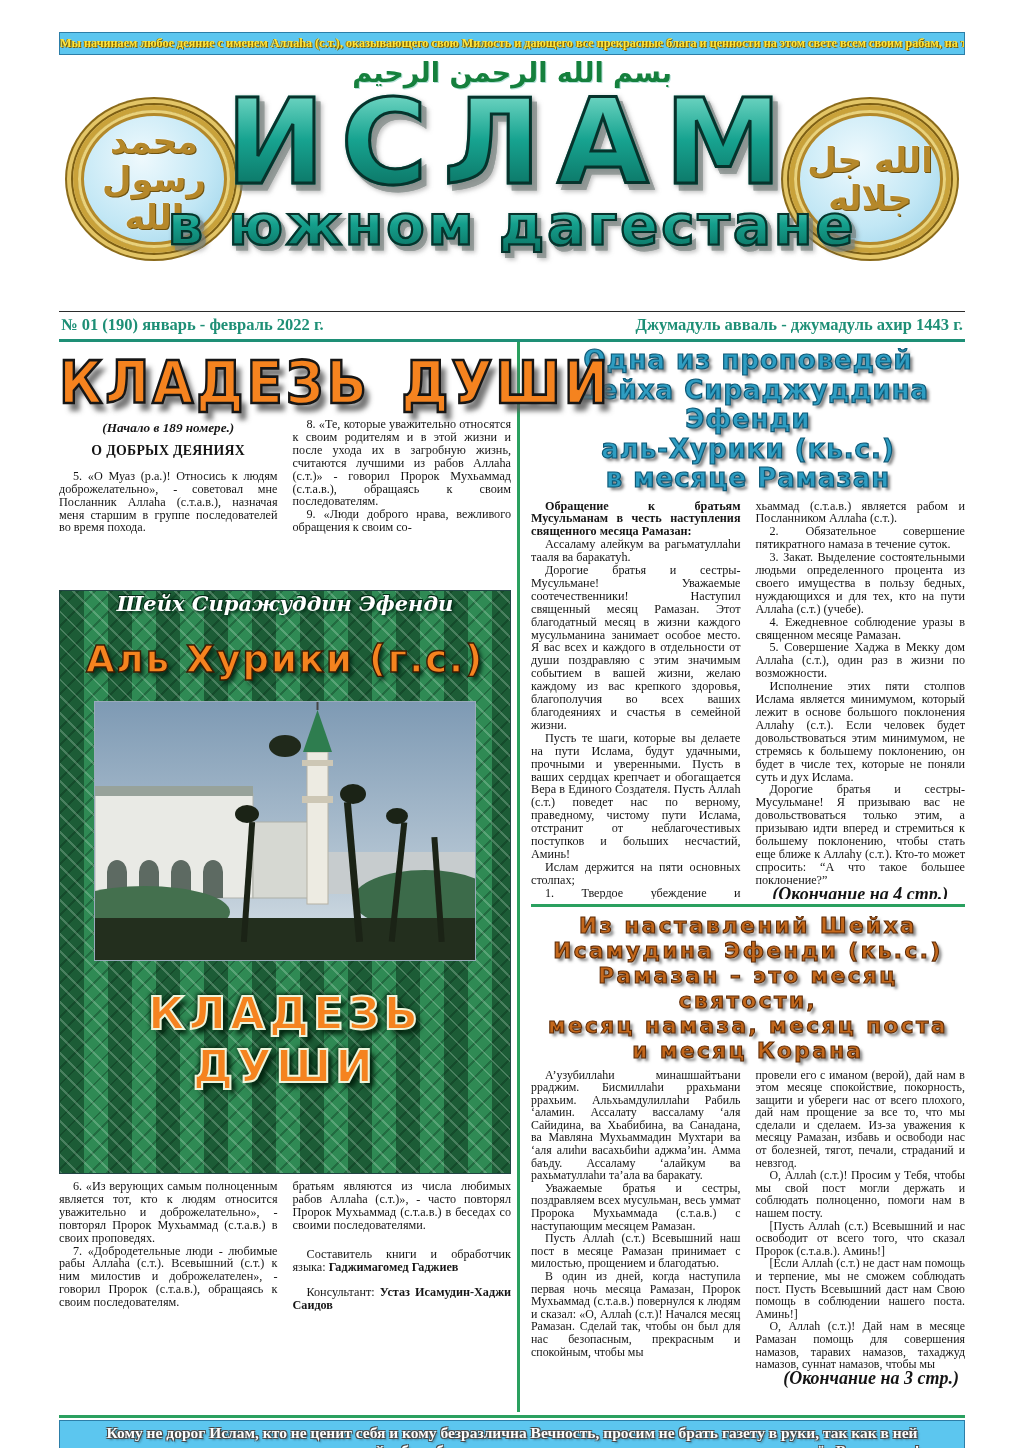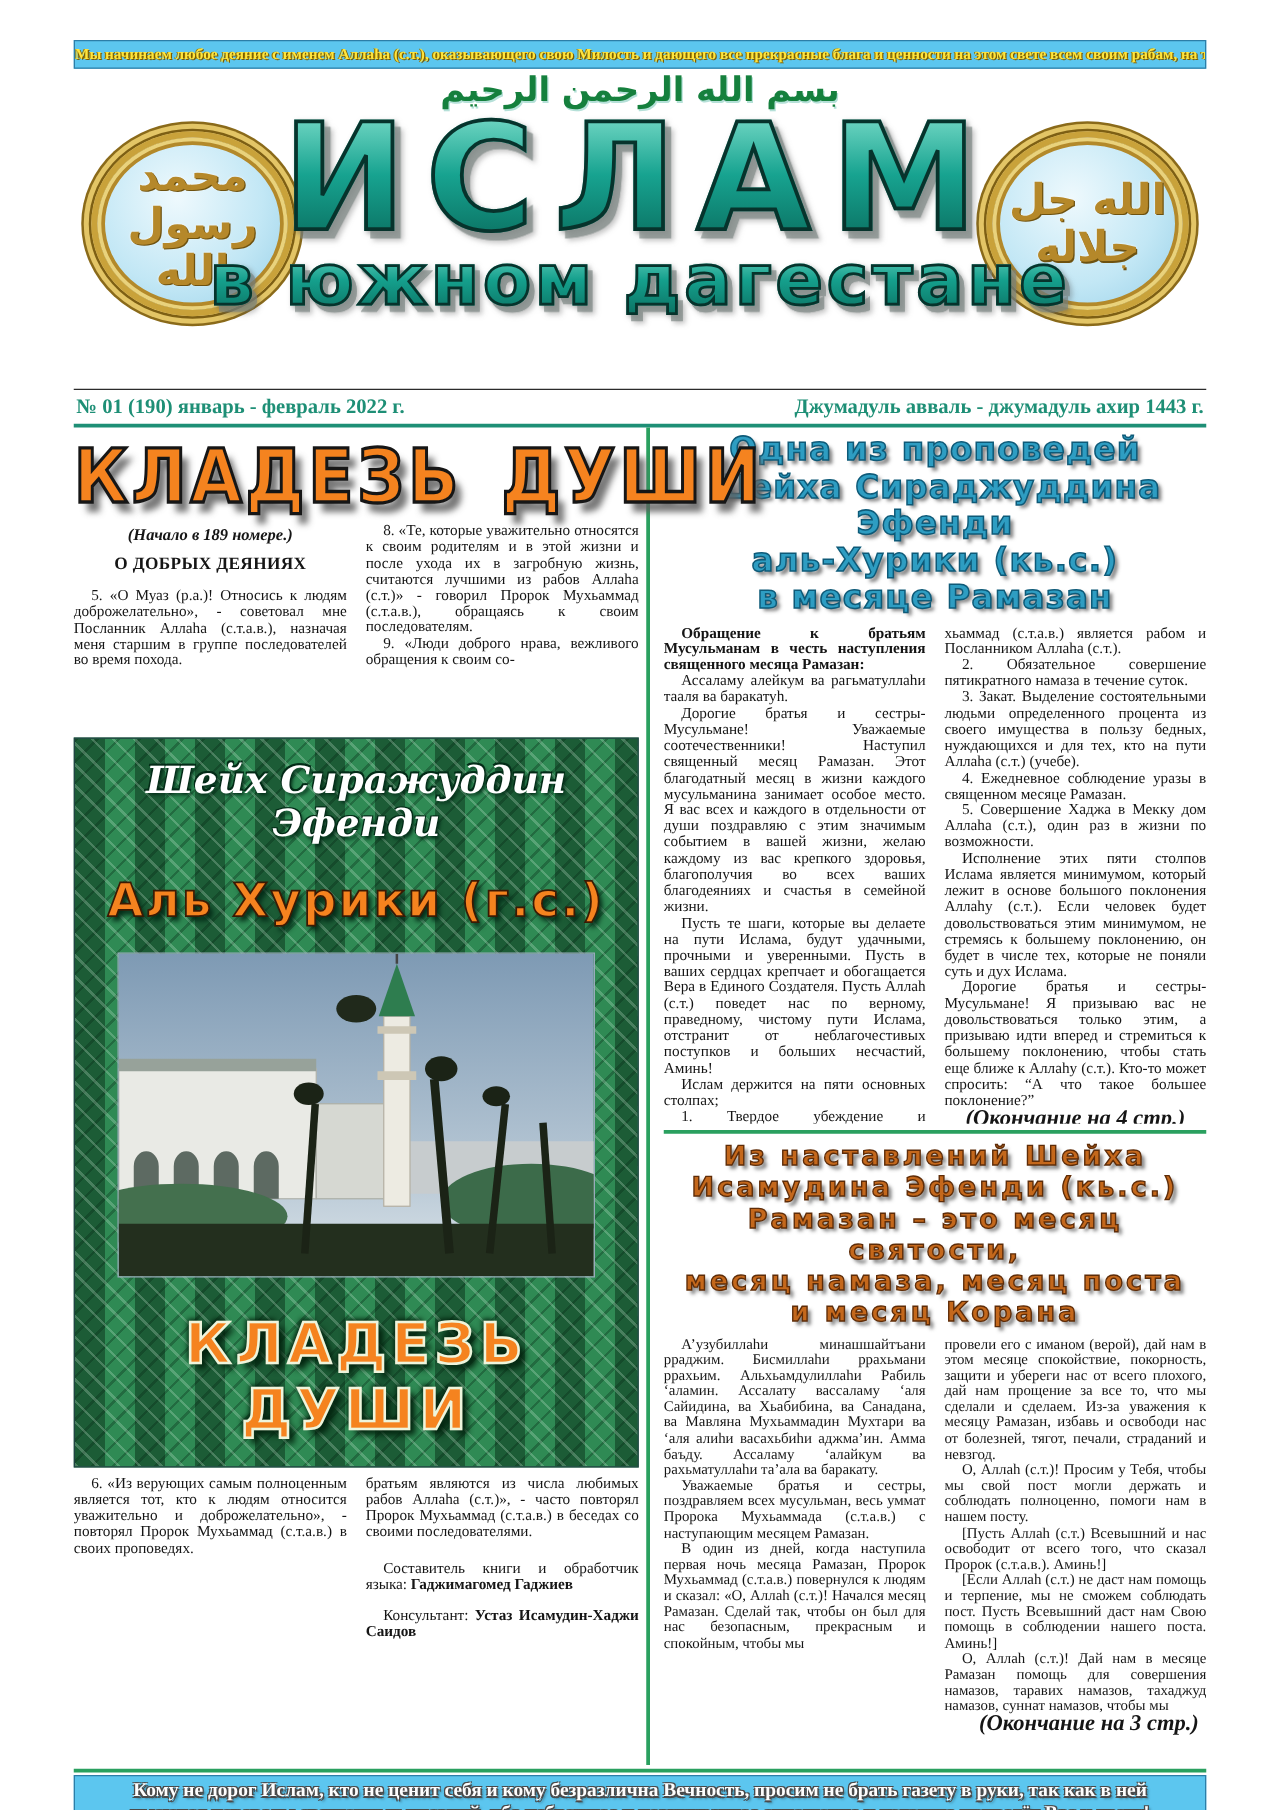--- a/index.html
+++ b/index.html
@@ -76,22 +76,22 @@
   .bottom-rule{height:3px;background:#2aa05f;margin-top:3px;}
 
   
   .ornament{position:relative;height:582px;margin:2px 0 6px;overflow:hidden;border:1px solid #244;
     background-color:#2a7a4a;
     background-image:
       repeating-linear-gradient(45deg,rgba(235,255,240,.22) 0 2px,rgba(0,0,0,0) 2px 12px),
       repeating-linear-gradient(135deg,rgba(5,35,18,.30) 0 2px,rgba(0,0,0,0) 2px 12px),
       repeating-linear-gradient(90deg,#1c5c36 0 24px,#2f8a54 24px 48px),
       repeating-linear-gradient(0deg,#1a5432 0 24px,#31915a 24px 48px);}
-  .orn-caption-top{margin-top:16px;text-align:center;font-family:"DejaVu Serif",serif;font-style:italic;font-weight:bold;
-    font-size:30px;color:#fff;text-shadow:2px 2px 3px #042c18,-1px -1px 0 #042c18,1px -1px 0 #042c18;}
+  .orn-caption-top{text-align:center;font-family:"DejaVu Serif",serif;font-style:italic;font-weight:bold;
+    font-size:21px;color:#fff;text-shadow:2px 2px 3px #042c18,-1px -1px 0 #042c18,1px -1px 0 #042c18;}
   .orn-caption-mid{margin-top:22px;text-align:center;font-family:"DejaVu Sans",sans-serif;font-weight:bold;
     font-size:37px;letter-spacing:2px;color:#f5831f;-webkit-text-stroke:1.4px #3a1a04;
     text-shadow:3px 4px 4px #042c18;}
   .mosque-photo{display:block;margin:20px auto 0;border:1px solid #9ab;}
   .orn-caption-bottom{margin-top:26px;text-align:center;font-family:"DejaVu Sans",sans-serif;font-weight:bold;
     font-size:45px;letter-spacing:4px;word-spacing:8px;color:#f5831f;-webkit-text-stroke:2px #eef5dc;
     text-shadow:5px 5px 5px #03240f,-2px -2px 4px #03240f;}
 
   .row-top{height:170px;}
   .row-bottom{height:186px;}
@@ -177,20 +177,21 @@
           <ellipse cx="258" cy="92" rx="13" ry="10" fill="#1b2316"></ellipse>
           <ellipse cx="302" cy="114" rx="11" ry="8" fill="#1b2316"></ellipse>
           <ellipse cx="190" cy="44" rx="16" ry="11" fill="#20291b"></ellipse>
         </svg>
         <div class="orn-caption-bottom">КЛАДЕЗЬ ДУШИ</div>
       </div>
 
       <div class="two-col row-bottom">
         <div class="subcol">
             <p class="para">6. «Из верующих самым полноценным является тот, кто к людям относится уважительно и доброжелательно», - повторял Пророк Мухьаммад (с.т.а.в.) в своих проповедях.</p>
+            <p class="para">7. «Добродетельные люди - любимые рабы Аллаhа (с.т.). Всевышний (с.т.) к ним милостив и доброжелателен», - говорил Пророк (с.т.а.в.), обращаясь к своим последователям.</p>
           </div>
         <div class="subcol no-first-indent">
           <div class="no-first-indent">
               <p class="para">братьям являются из числа любимых рабов Аллаhа (с.т.)», - часто повторял Пророк Мухьаммад (с.т.а.в.) в беседах со своими последователями.</p>
             </div>
           <p class="para credit first"><span>Составитель книги и обработчик языка: </span><b>Гаджимагомед Гаджиев</b></p>
           <p class="para credit"><span>Консультант: </span><b>Устаз Исамудин-Хаджи Саидов</b></p>
         </div>
       </div>
     </div>
@@ -236,20 +237,21 @@
         <div>Исамудина Эфенди (кь.с.)</div>
         <div>Рамазан – это месяц святости,</div>
         <div>месяц намаза, месяц поста</div>
         <div>и месяц Корана</div>
       </div>
 
       <div class="two-col text2">
         <div class="subcol">
             <p class="para">А’узубиллаhи минашшайтъани рраджим. Бисмиллаhи ррахьмани ррахьим. Альхьамдулиллаhи Рабиль ‘аламин. Ассалату вассаламу ‘аля Сайидина, ва Хьабибина, ва Санадана, ва Мавляна Мухьаммадин Мухтари ва ‘аля алиhи васахьбиhи аджма’ин. Амма баъду. Ассаламу ‘алайкум ва рахьматуллаhи та’ала ва баракату.</p>
             <p class="para">Уважаемые братья и сестры, поздравляем всех мусульман, весь уммат Пророка Мухьаммада (с.т.а.в.) с наступающим месяцем Рамазан.</p>
+            <p class="para">Пусть Аллаh (с.т.) Всевышний наш пост в месяце Рамазан принимает с милостью, прощением и благодатью.</p>
             <p class="para">В один из дней, когда наступила первая ночь месяца Рамазан, Пророк Мухьаммад (с.т.а.в.) повернулся к людям и сказал: «О, Аллаh (с.т.)! Начался месяц Рамазан. Сделай так, чтобы он был для нас безопасным, прекрасным и спокойным, чтобы мы</p>
           </div>
         <div class="subcol no-first-indent">
           <div class="no-first-indent">
               <p class="para">провели его с иманом (верой), дай нам в этом месяце спокойствие, покорность, защити и убереги нас от всего плохого, дай нам прощение за все то, что мы сделали и сделаем. Из-за уважения к месяцу Рамазан, избавь и освободи нас от болезней, тягот, печали, страданий и невзгод.</p>
               <p class="para">О, Аллаh (с.т.)! Просим у Тебя, чтобы мы свой пост могли держать и соблюдать полноценно, помоги нам в нашем посту.</p>
               <p class="para">[Пусть Аллаh (с.т.) Всевышний и нас освободит от всего того, что сказал Пророк (с.т.а.в.). Аминь!]</p>
               <p class="para">[Если Аллаh (с.т.) не даст нам помощь и терпение, мы не сможем соблюдать пост. Пусть Всевышний даст нам Свою помощь в соблюдении нашего поста. Аминь!]</p>
               <p class="para">О, Аллаh (с.т.)! Дай нам в месяце Рамазан помощь для совершения намазов, таравих намазов, тахаджуд намазов, суннат намазов, чтобы мы</p>
             </div>

